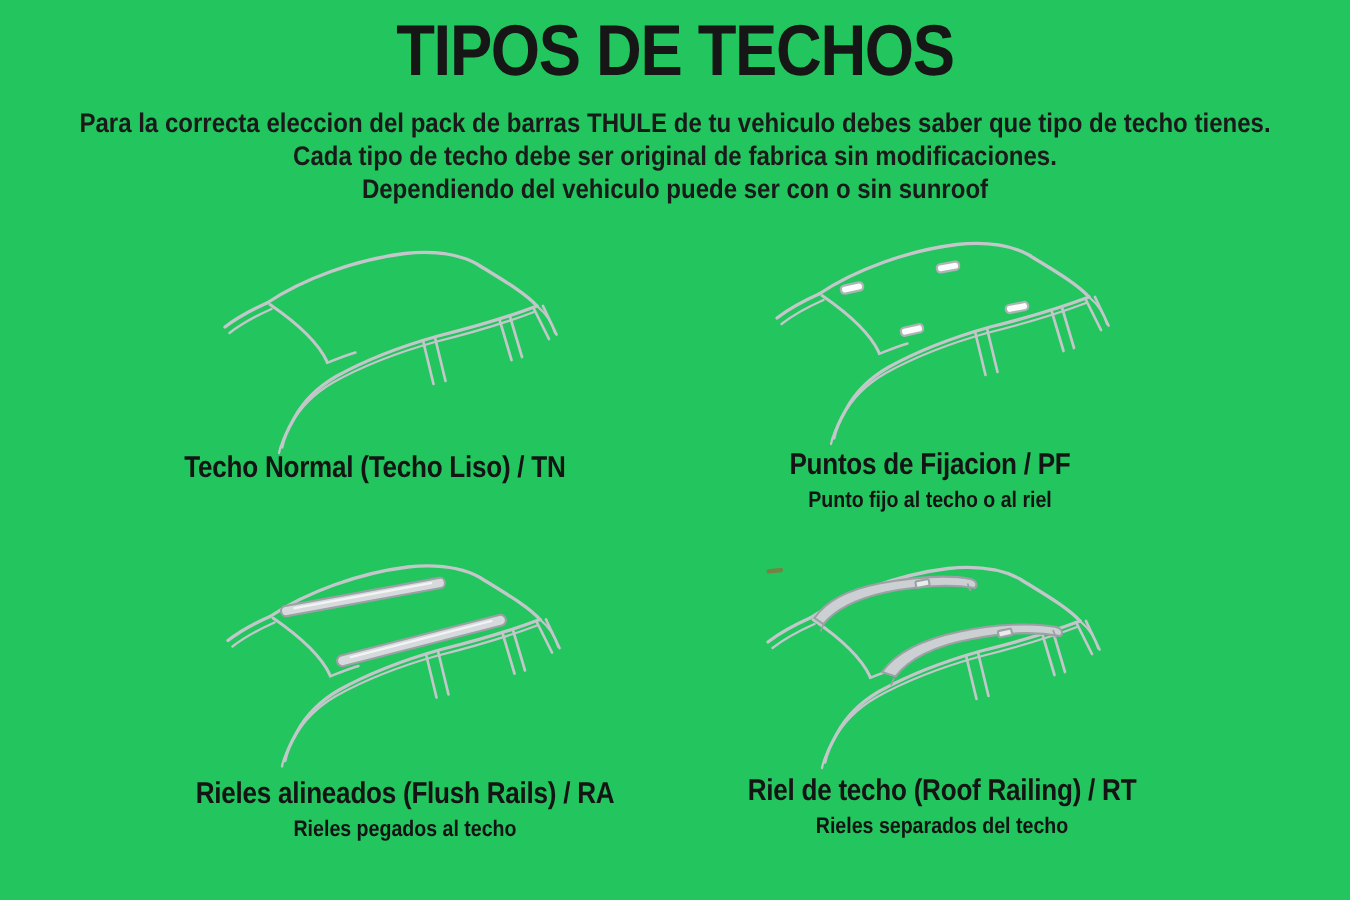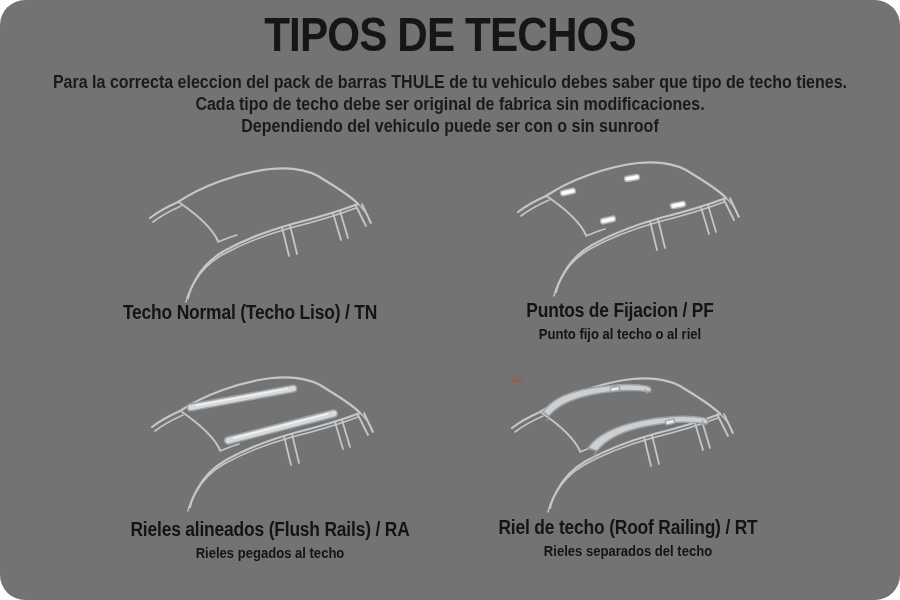--- a/index.html
+++ b/index.html
@@ -1,18 +1,18 @@
 <!DOCTYPE html>
 <html><head>
 <meta charset="utf-8">
 <style>
   html,body{margin:0;padding:0;background:#ffffff;}
   .canvas{
-    position:relative;width:900px;height:600px;background:#737373;overflow:hidden;
-    font-family:"Liberation Sans",sans-serif;color:#161616;border-radius:25px;
+    position:relative;width:900px;height:600px;background:#22c55e;overflow:hidden;
+    font-family:"Liberation Sans",sans-serif;color:#161616;
   }
   .page-title{
     position:absolute;top:8px;left:0;width:900px;text-align:center;
     font-size:48px;font-weight:700;letter-spacing:-1px;line-height:54px;
     transform:scaleX(.88);margin:0;color:#161616;
   }
   .intro{
     position:absolute;top:71px;left:0;width:900px;text-align:center;
     font-size:18px;font-weight:600;line-height:22px;transform:scaleX(.89);
     color:#1a1a1a;

